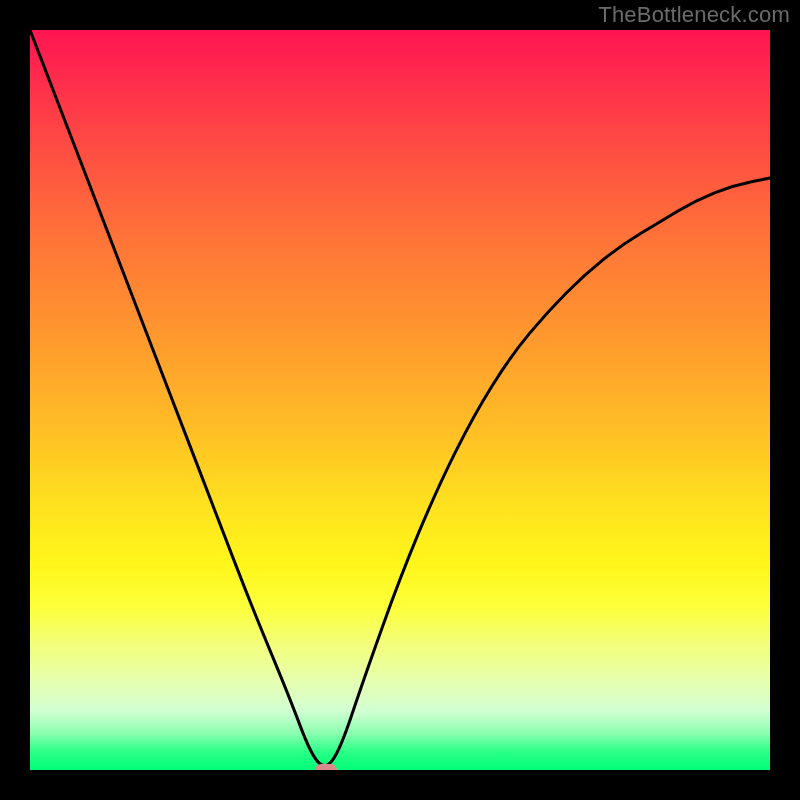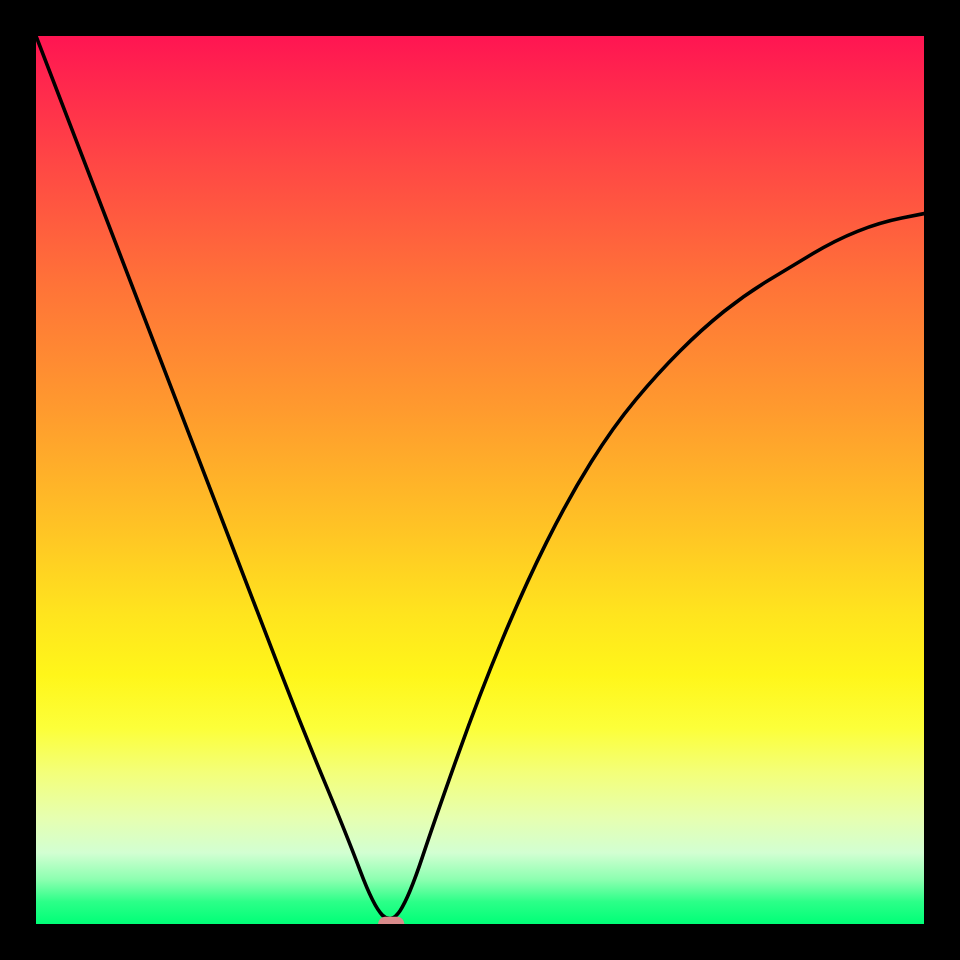--- a/index.html
+++ b/index.html
@@ -70,20 +70,21 @@
     background: #d98b8b;
     border-radius: 6px;
     transform: translate(-50%, -50%);
     z-index: 4;
   }
 </style>
 </head>
 <body>
 
 <div class="frame">
+  <div class="watermark">TheBottleneck.com</div>
 
   <div class="plot-area">
     <div class="gradient"></div>
 
     <svg class="curve" viewBox="0 0 740 740" preserveAspectRatio="none">
       <path fill="none" stroke="#000" stroke-width="3" stroke-linejoin="round" stroke-linecap="round" d="M 0.0 0.0 Q 37.0 96.2 55.5 144.3 Q 74.0 192.4 92.5 240.5 Q 111.0 288.6 129.5 336.7 Q 148.0 384.8 166.5 432.9 Q 185.0 481.0 203.5 529.1 Q 222.0 577.2 240.5 621.6 Q 259.0 666.0 270.1 695.6 Q 281.2 725.2 288.6 732.6 Q 296.0 740.0 303.4 728.9 Q 310.8 717.8 321.9 684.5 Q 333.0 651.2 351.5 599.4 Q 370.0 547.6 388.5 503.2 Q 407.0 458.8 425.5 421.8 Q 444.0 384.8 462.5 355.2 Q 481.0 325.6 499.5 303.4 Q 518.0 281.2 536.5 262.7 Q 555.0 244.2 573.5 229.4 Q 592.0 214.6 610.5 203.5 Q 629.0 192.4 647.5 181.3 Q 666.0 170.2 684.5 162.8 Q 703.0 155.4 721.5 151.7 T 740.0 148.0"></path>
     </svg>
 
     <div class="marker" style="left:296.0px; top:740.0px; background:#d98b8b;"></div>
   </div>

